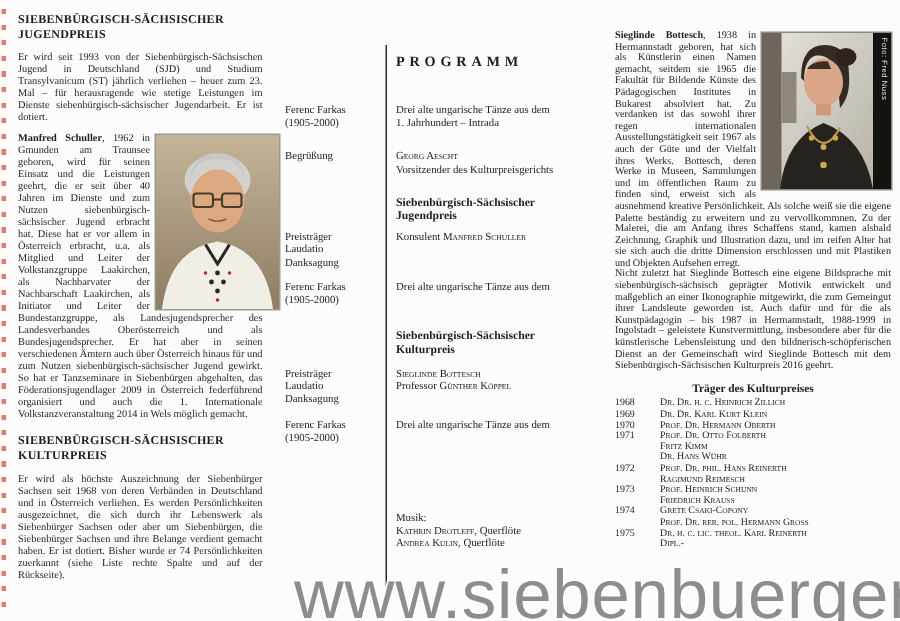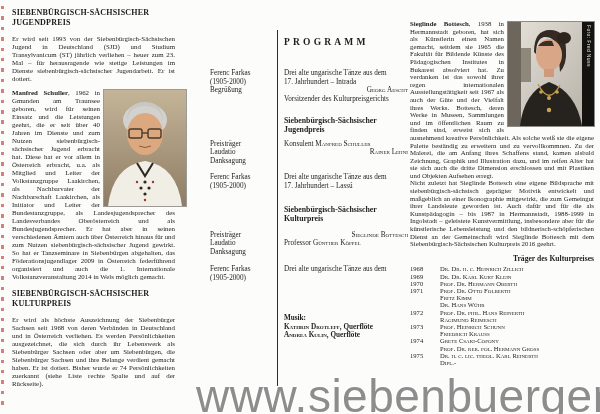--- a/index.html
+++ b/index.html
@@ -18,42 +18,42 @@
   .col-left{position:absolute;left:12px;top:8px;width:163px;font-size:6.9px;line-height:8px;text-align:justify;}
   .col-left h3{margin:0 0 8px 0;font-size:8px;line-height:9.5px;letter-spacing:.2px;font-weight:bold;text-align:left;}
   .col-left p{margin:0 0 6px 0;}
   .lead-name{font-weight:bold;}
   .photo-schuller{
     float:right;width:82px;height:116px;margin:1px -11px 3px 4px;
     outline:1px solid #9a9a96;background:#b9a88c;
   }
   .kultur-block{margin-top:8px;}
   
-  .col-mid{position:absolute;left:210px;top:30px;width:198px;height:372px;font-size:7.2px;line-height:8.4px;}
+  .col-mid{position:absolute;left:190px;top:30px;width:198px;height:372px;font-size:7.2px;line-height:8.4px;}
   .prog-divider{position:absolute;left:67px;top:0;bottom:4px;width:0;border-left:1px solid #2c2c2c;}
   .prow{display:flex;}
   .pl{width:67px;flex:0 0 67px;text-align:left;padding-right:7px;box-sizing:border-box;}
   .pc{padding-left:7px;flex:1;}
   .pl div,.pc div{white-space:nowrap;}
   .pm-title{font-weight:bold;font-size:9.5px;letter-spacing:3.2px;margin-top:8px;}
-  .mt23{margin-top:23px;} .mt14{} .mt13{margin-top:13px;}
+  .mt23{margin-top:23px;} .mt14{margin-top:14px;} .mt13{margin-top:13px;}
   .mt6{margin-top:6px;} .mt8{margin-top:8px;} .mt15{margin-top:15px;}
-  .mt9{margin-top:9px;} .mt31{margin-top:32px;font-weight:bold;}
+  .mt9{margin-top:9px;} .mt31{margin-top:45px;}
   .prog-heading{font-weight:bold;font-size:7.8px;line-height:9px;white-space:normal !important;width:126px;}
-  .sc{font-variant:small-caps;text-align:right;}
+  .sc{font-variant:small-caps;}
   
   .col-right{position:absolute;left:410px;top:20px;width:184px;font-size:6.8px;line-height:7.6px;text-align:justify;}
   .col-right p{margin:0;}
   .photo-bottesch{
     float:right;width:86px;height:104px;margin:2px 0 3px 4px;
     display:flex;outline:1px solid #8a8a86;background:#d8d4cd;
   }
   .credit-strip{width:12px;height:104px;background:#15130f;display:flex;align-items:flex-start;justify-content:center;}
   .credit-text{writing-mode:vertical-rl;font-family:"Liberation Sans",sans-serif;font-size:5px;color:#e9e6e0;letter-spacing:.4px;padding-top:3px;}
-  .traeger-title{font-weight:bold;font-size:7.6px;margin:7px 0 3px 0;text-align:right;}
+  .traeger-title{font-weight:bold;font-size:7.6px;margin:7px 0 3px 0;text-align:center;}
   .traeger-list{display:grid;grid-template-columns:30px 1fr;font-size:6.6px;line-height:7.2px;text-align:left;}
   .tl-name{font-variant:small-caps;}
   
   .watermark{
     position:absolute;left:196px;top:369px;z-index:5;
     font-family:"Liberation Sans",sans-serif;font-size:46px;letter-spacing:.5px;
     color:#8d8d8d;
     text-shadow:-1px -1px 0 #fff,1px -1px 0 #fff,-1px 1px 0 #fff,1px 1px 0 #fff,0 0 3px #fff;
     white-space:nowrap;
   }
@@ -116,21 +116,21 @@
       <div class="pc pm-title">PROGRAMM</div>
     </div>
 
     <div class="prow mt23">
       <div class="pl">
         <div>Ferenc Farkas</div>
         <div>(1905-2000)</div>
       </div>
       <div class="pc">
         <div>Drei alte ungarische Tänze aus dem</div>
-        <div>17. Jahrhundert – Intrada</div>
+        <div>1. Jahrhundert – Intrada</div>
       </div>
     </div>
 
     <div class="prow mt14">
       <div class="pl">
           <div>Begrüßung</div>
         </div>
       <div class="pc">
         <div class="sc">Georg Aescht</div>
         <div>Vorsitzender des Kulturpreisgerichts</div>
@@ -145,32 +145,30 @@
     </div>
 
     <div class="prow mt6">
       <div class="pl">
         <div>Preisträger</div>
         <div>Laudatio</div>
         <div>Danksagung</div>
       </div>
       <div class="pc">
         <div><span>Konsulent </span><span class="sc">Manfred Schuller</span></div>
-        <div class="sc">Rainer Lehni</div>
       </div>
     </div>
 
     <div class="prow mt8">
       <div class="pl">
         <div>Ferenc Farkas</div>
         <div>(1905-2000)</div>
       </div>
       <div class="pc">
         <div>Drei alte ungarische Tänze aus dem</div>
-        <div>17. Jahrhundert – Lassú</div>
       </div>
     </div>
 
     <div class="prow mt15">
       <div class="pl"></div>
       <div class="pc">
           <div class="prog-heading">Siebenbürgisch-Sächsischer Kulturpreis</div>
         </div>
     </div>
 

